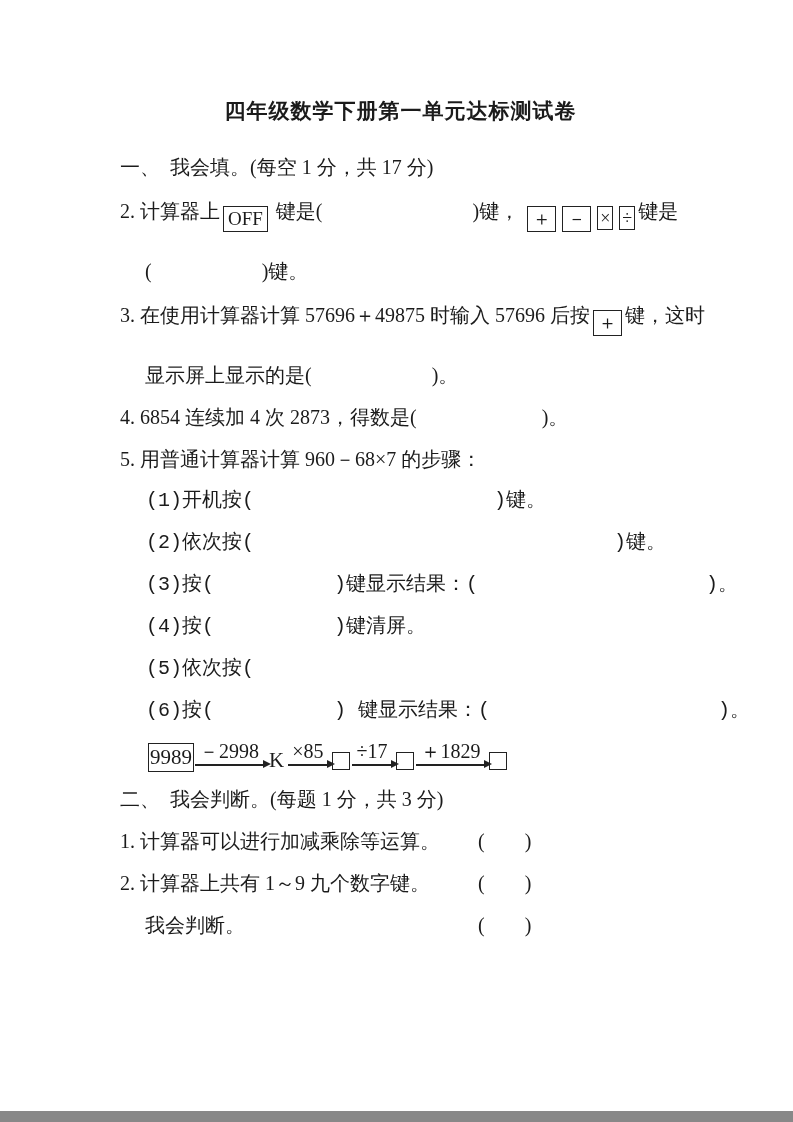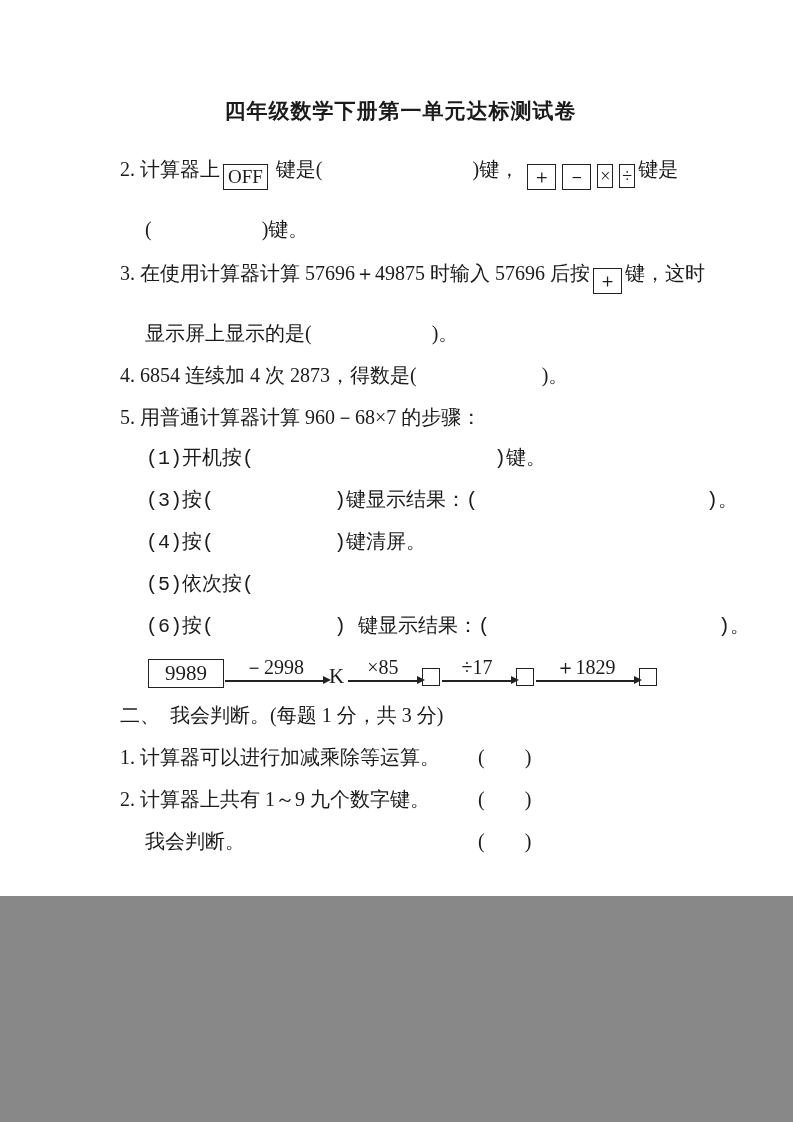--- a/index.html
+++ b/index.html
@@ -1,18 +1,18 @@
 <!DOCTYPE html>
 <html><head>
 <meta charset="utf-8">
 <style>
   html,body { margin:0; padding:0; background:#888; }
   .page {
     position:relative;
-    width:793px; height:896px;
+    width:793px; height:1111px;
     margin:0 auto;
     background:#ffffff;
     color:#1b1b1b;
     font-family:"Liberation Serif","DejaVu Serif",serif;
     box-sizing:border-box;
     padding:98px 100px 0 120px;
     overflow:hidden;
   }
   .title {
     margin:0 0 0 -12px;
@@ -52,30 +52,30 @@
     align-items:flex-end;
     height:46px;
     padding-left:28px;
     padding-bottom:6px;
     box-sizing:border-box;
   }
   .fbox {
     border:1.5px solid #222;
     font-size:21px;
     line-height:27px;
-    padding:0 16px;
+    padding:0 1px;
   }
   .fnode { font-size:21px; line-height:24px; margin:0 3px 0 2px; }
   .fl-arrow {
     display:inline-flex;
     flex-direction:column;
     align-items:stretch;
     margin:0 4px 0 1px;
   }
-  .albl { font-size:20px; line-height:21px; text-align:left; padding:0 19px; }
+  .albl { font-size:20px; line-height:21px; text-align:left; padding:0 4px; }
   .ashaft { position:relative; height:10px; margin-right:-4px; }
   .ashaft::before {
     content:""; position:absolute; left:0; right:1px; top:2px;
     height:1.5px; background:#222;
   }
   .ashaft::after {
     content:""; position:absolute; right:-4px; top:-2px;
     width:0; height:0;
     border-left:8px solid #222;
     border-top:4.5px solid transparent;
@@ -89,34 +89,36 @@
 </style>
 </head>
 <body>
 
 <div class="page">
 
   <h1 class="title">四年级数学下册第一单元达标测试卷</h1>
 
   <div class="body-lines">
 
+    <div class="line">一、  我会填。(每空 1 分，共 17 分)</div>
 
 
     <div class="line"><span>2. 计算器上</span><span class="key">OFF</span><span> 键是(                              )键， </span><span class="key">＋</span><span class="key">－</span><span class="key key-sm">×</span><span class="key key-sm">÷</span><span>键是</span></div>
 
     <div class="line cont">(                      )键。</div>
 
     <div class="line"><span>3. 在使用计算器计算 57696＋49875 时输入 57696 后按</span><span class="key">＋</span><span>键，这时</span></div>
 
     <div class="line cont">显示屏上显示的是(                        )。</div>
 
     <div class="line">4. 6854 连续加 4 次 2873，得数是(                         )。</div>
 
     <div class="line">5. 用普通计算器计算 960－68×7 的步骤：</div>
     <div class="line step">(1)开机按(                    )键。</div>
+    <div class="line step">(2)依次按(                              )键。</div>
     <div class="line step">(3)按(          )键显示结果：(                   )。</div>
     <div class="line step">(4)按(          )键清屏。</div>
     <div class="line step">(5)依次按(                                                )键。</div>
     <div class="line step">(6)按(          ) 键显示结果：(                   )。</div>
 
 
     <div class="flow">
       <span class="fbox">9989</span>
       <span class="fl-arrow">
           <span class="albl">－2998</span>

